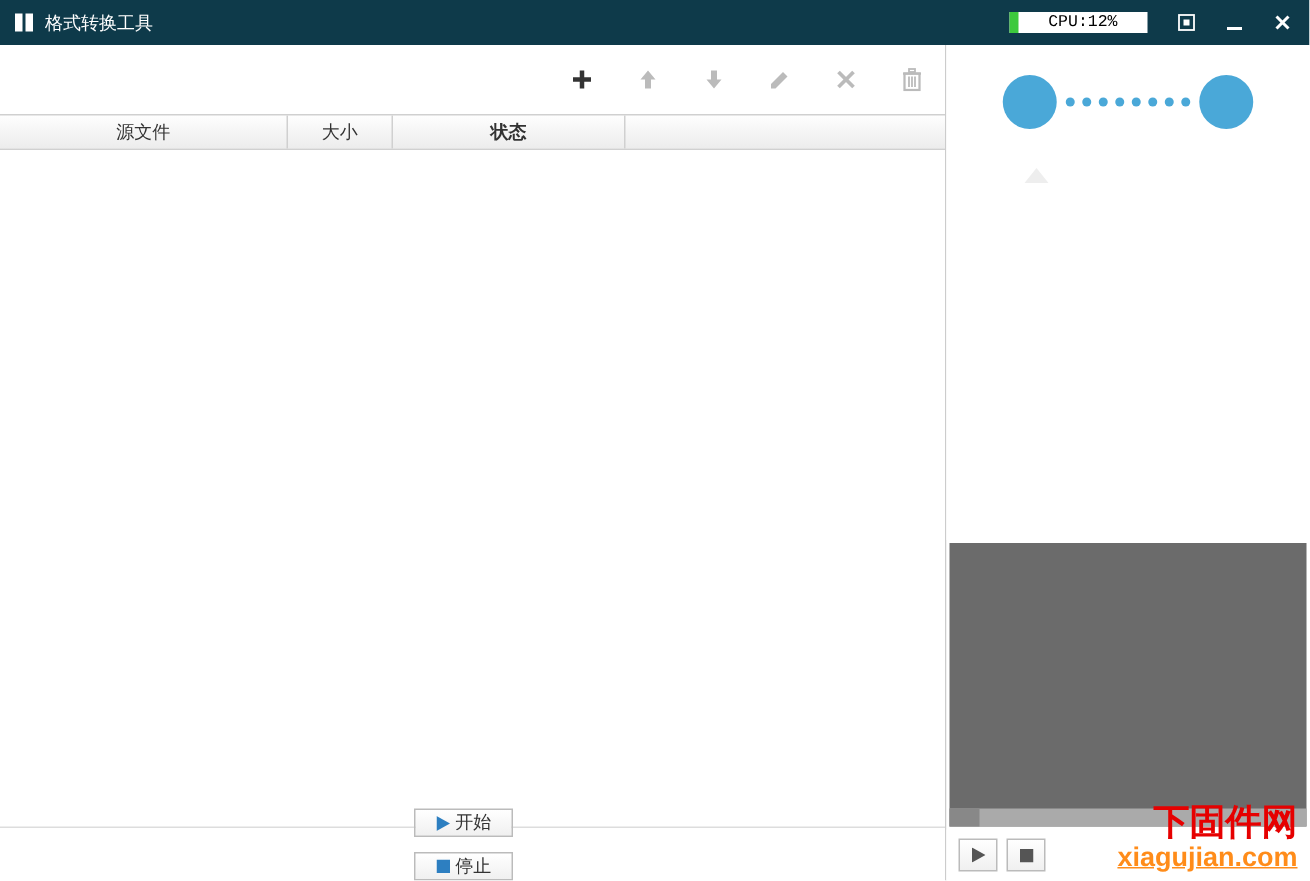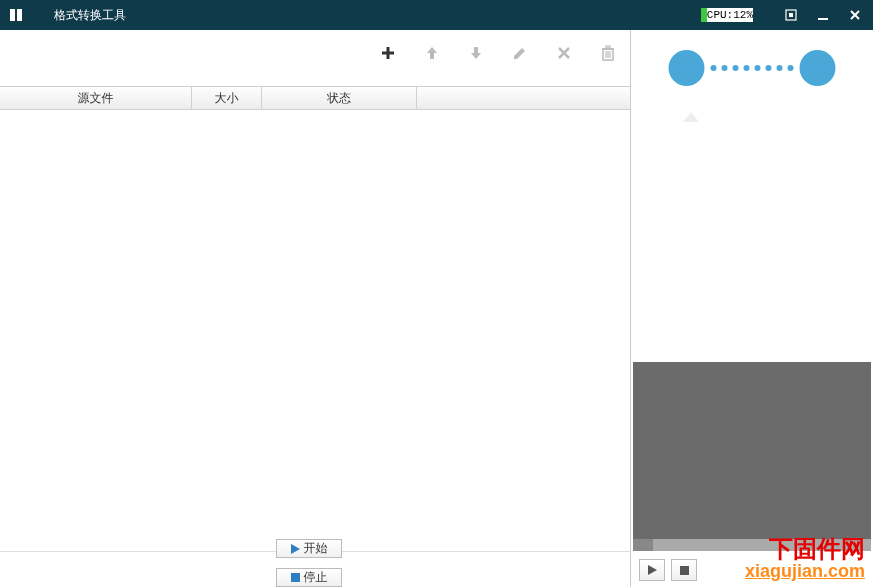--- a/index.html
+++ b/index.html
@@ -1,37 +1,37 @@
 <!DOCTYPE html>
 <html><head>
   <meta charset="utf-8">
   <style>
     * { margin: 0; padding: 0; box-sizing: border-box; }
     body { font-family: "Microsoft YaHei", "SimSun", sans-serif; font-size: 12px; background: #fff; width: 873px; height: 587px; overflow: hidden; position: relative; }
     
-    .titlebar { height: 30px; background: #0e3a4a; display: flex; align-items: center; padding: 0 8px; color: #fff; gap: 24px; }
+    .titlebar { height: 30px; background: #0e3a4a; display: flex; align-items: center; padding: 0 8px; color: #fff; }
     .titlebar-icon { width: 16px; height: 16px; margin-right: 6px; display: flex; align-items: center; }
     .titlebar-title { flex: 1; font-size: 12px; }
-    .cpu-badge { background: #fff; color: #000; font-family: "Courier New", monospace; font-size: 11px; padding: 1px 0; border-left: 6px solid #3cc93c; margin-right: 4px; }
+    .cpu-badge { background: #fff; color: #000; font-family: "Courier New", monospace; font-size: 11px; padding: 1px 20px; border-left: 6px solid #3cc93c; margin-right: 16px; }
     .titlebar-buttons { display: flex; gap: 12px; align-items: center; }
     .titlebar-btn { width: 20px; height: 20px; display: flex; align-items: center; justify-content: center; cursor: pointer; color: #fff; }
     
     .main-container { display: flex; height: 557px; }
-    .left-panel { width: 631px; display: flex; flex-direction: column; border-right: 1px solid #ccc; gap: 10px; }
+    .left-panel { width: 631px; display: flex; flex-direction: column; border-right: 1px solid #ccc; }
     .right-panel { width: 242px; display: flex; flex-direction: column; background: #fff; }
     
     .toolbar { height: 46px; display: flex; justify-content: flex-end; align-items: center; padding-right: 12px; gap: 24px; background: #fff; }
     .toolbar-btn { width: 20px; height: 20px; display: flex; align-items: center; justify-content: center; cursor: pointer; color: #555; }
     .toolbar-btn.disabled { color: #bbb; cursor: default; }
     
     .table-header { display: flex; background: linear-gradient(#fefefe, #ececec); border-top: 1px solid #d0d0d0; border-bottom: 1px solid #d0d0d0; height: 24px; }
     .th { border-right: 1px solid #d0d0d0; display: flex; align-items: center; justify-content: center; font-size: 12px; color: #333; }
     .th-source { width: 192px; }
     .th-size { width: 70px; }
-    .th-status { width: 155px; }
+    .th-status { width: 155px; font-weight: bold; }
     .th-output { flex: 1; border-right: none; }
     
     .table-body { flex: 1; background: #fff; }
     
     .bottom-bar { height: 36px; border-top: 1px solid #ddd; display: flex; justify-content: flex-end; align-items: center; padding-right: 12px; gap: 10px; background: #fff; flex-direction: column; }
     .action-btn { width: 66px; height: 22px; border: 1px solid #bbb; background: linear-gradient(#fff, #f0f0f0); display: flex; align-items: center; justify-content: center; gap: 4px; cursor: pointer; font-size: 12px; color: #333; }
     
     .preview-top { height: 330px; background: #fff; position: relative; }
     .conversion-graphic { position: absolute; top: 20px; left: 50%; transform: translateX(-50%); display: flex; align-items: center; }
     .big-circle { width: 36px; height: 36px; background: #4aa8d8; border-radius: 50%; }

